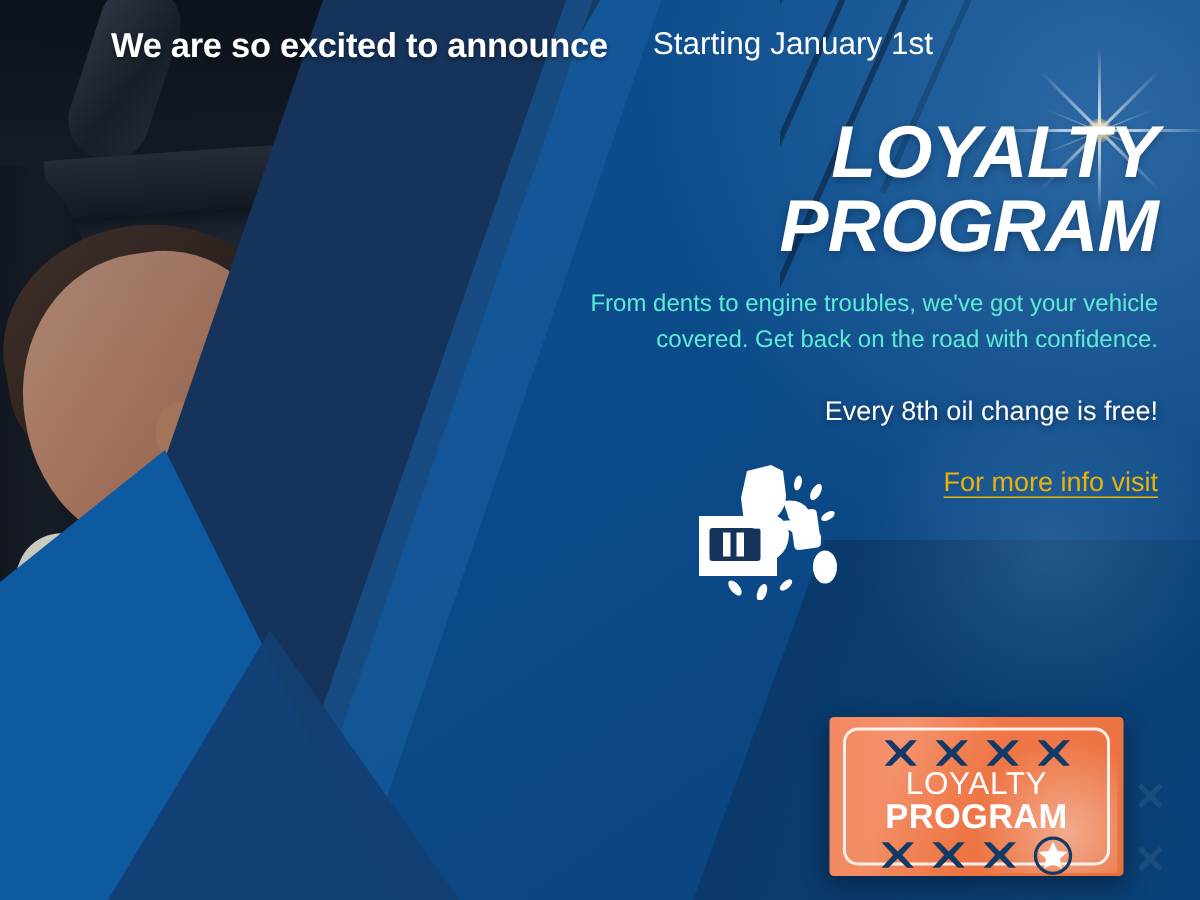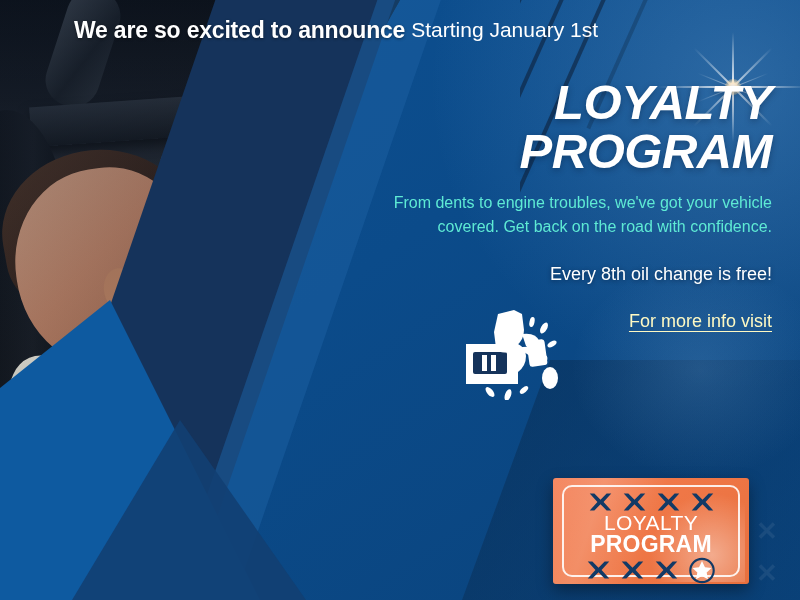--- a/index.html
+++ b/index.html
@@ -268,21 +268,21 @@
     font-size: 26px; font-weight: bold;
   }
 
   
   .header-row {
     position: absolute;
     left: 0; top: 12px;
     width: 800px; height: 36px;
     display: flex;
     align-items: center;
-    gap: 6px;
+    gap: 30px;
     padding-left: 74px;
     box-sizing: border-box;
     z-index: 6;
   }
   .kicker-1 {
     color: #ffffff;
     font-size: 23px;
     font-weight: 600;
     letter-spacing: -0.2px;
     white-space: nowrap;
@@ -330,21 +330,21 @@
     margin: 26px 0 0 0;
     color: #ffffff;
     font-size: 18px;
     font-weight: normal;
     text-align: right;
     text-shadow: 0 1px 4px rgba(0,15,40,.5);
   }
   .visit-link {
     display: inline-block;
     margin: 26px 0 0 0;
-    color: #fef9c3;
+    color: #eab308;
     font-size: 18px;
     font-weight: 400;
     text-decoration: underline;
     text-underline-offset: 4px;
     cursor: pointer;
     text-align: center;
   }
 
   
   .oil-icon {

